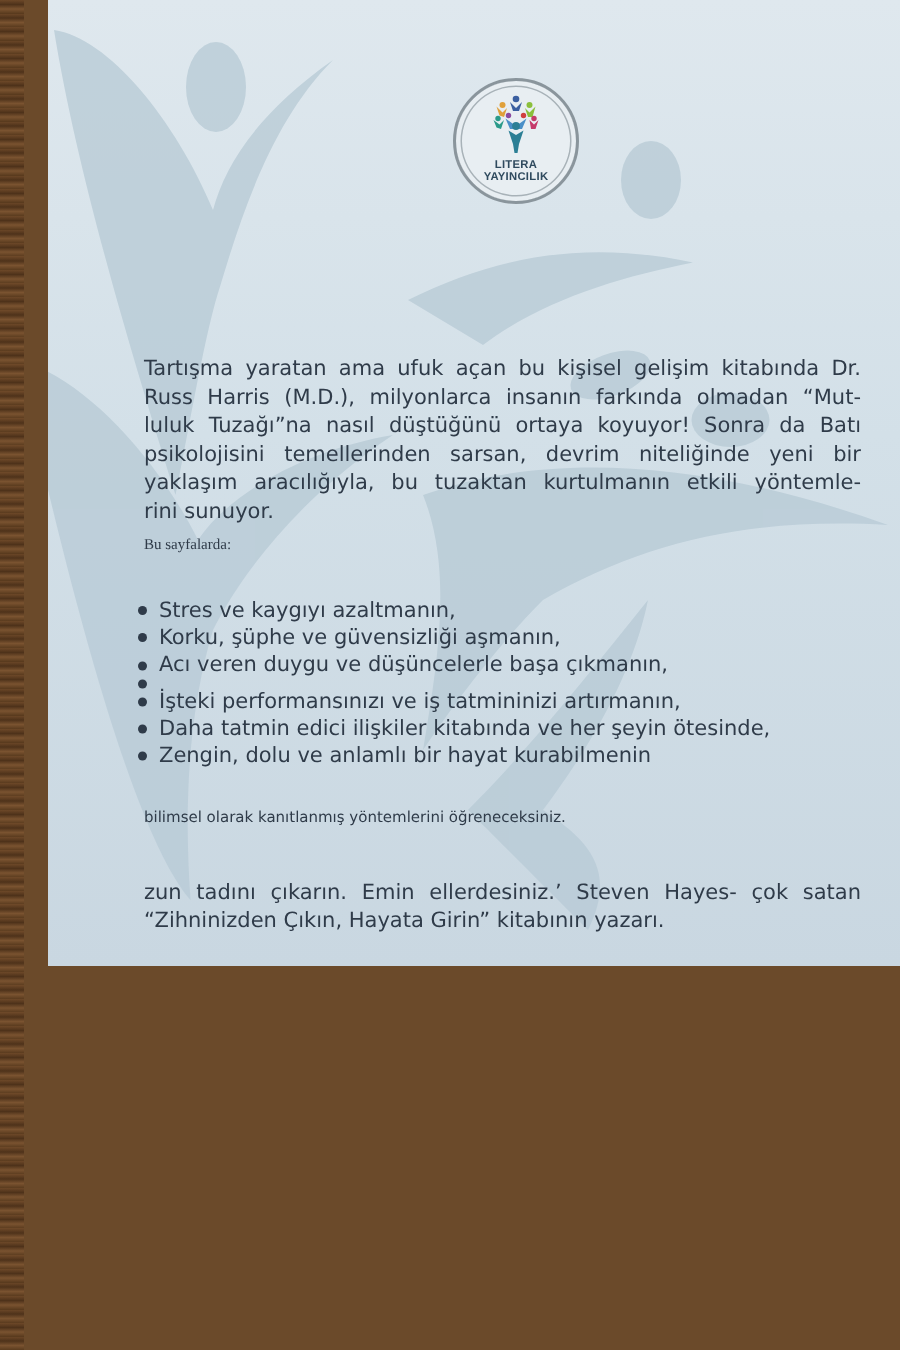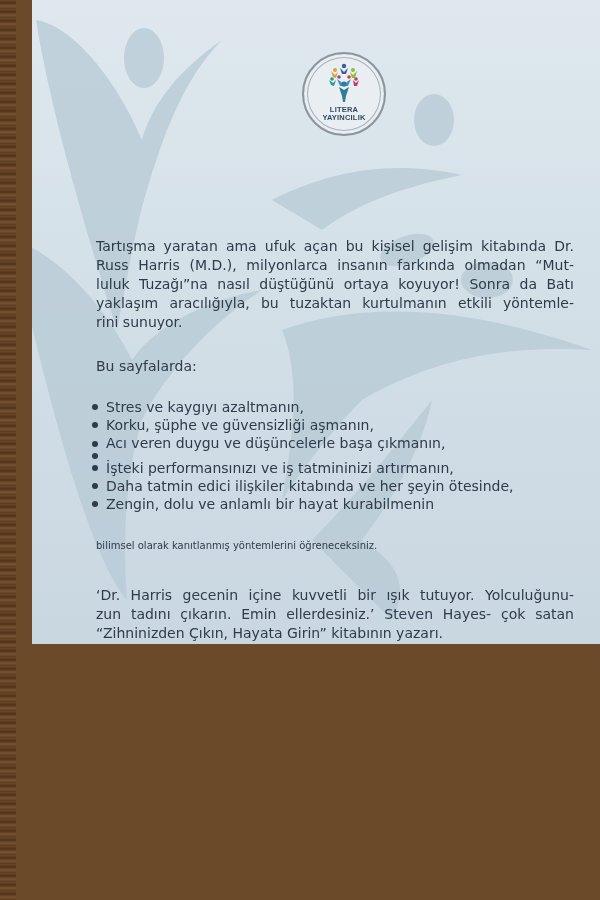--- a/index.html
+++ b/index.html
@@ -44,21 +44,21 @@
       text-align: center; font-size: 14.4px; line-height: 20px; color: #2c3a4a;
     }
     .body-text {
       position: absolute; left: 64px; width: 478px;
       font-size: 14px; line-height: 19px; color: #2f3b49;
       text-align: justify;
     }
     .p1 { top: 237px; }
     .p1 .line { display: block; text-align: justify; text-align-last: justify; }
     .p1 .line.last { text-align-last: left; }
-    .sub { position: absolute; left: 64px; top: 358px; font-size: 14px; color: #2f3b49; }
+    .sub { position: absolute; left: 64px; top: 358px; font-size: 10px; color: #2f3b49; font-family: Liberation Serif, serif; }
     .bullets {
       position: absolute; left: 60px; top: 398px; margin: 0; padding: 0; list-style: none;
       font-size: 14px; line-height: 18.2px; color: #2f3b49;
     }
     .bullets li { display: flex; align-items: center; }
     .bullet-dot {
       display: inline-block; width: 6px; height: 6px; border-radius: 50%;
       background: #2f3b49; margin-right: 8px;
     }
     .p2 { position: absolute; left: 64px; top: 540px; font-size: 10px; color: #2f3b49; }
@@ -128,20 +128,21 @@
     </svg>
     <div class="logo-text l1">LITERA</div>
     <div class="logo-text l2">YAYINCILIK</div>
   </div>
 
 
   <div class="body-text p1">
     <span class="line">Tartışma yaratan ama ufuk açan bu kişisel gelişim kitabında Dr.</span>
     <span class="line">Russ Harris (M.D.), milyonlarca insanın farkında olmadan “Mut-</span>
     <span class="line">luluk Tuzağı”na nasıl düştüğünü ortaya koyuyor! Sonra da Batı</span>
+    <span class="line">psikolojisini temellerinden sarsan, devrim niteliğinde yeni bir</span>
     <span class="line">yaklaşım aracılığıyla, bu tuzaktan kurtulmanın etkili yöntemle-</span>
     <span class="line last">rini sunuyor.</span>
   </div>
 
   <div class="sub">Bu sayfalarda:</div>
 
   <ul class="bullets">
     <li>
         <span class="bullet-dot"></span>
         <span>Stres ve kaygıyı azaltmanın,</span>
@@ -167,21 +168,20 @@
       </li>
     <li>
         <span class="bullet-dot"></span>
         <span>Zengin, dolu ve anlamlı bir hayat kurabilmenin</span>
       </li>
   </ul>
 
   <div class="p2">bilimsel olarak kanıtlanmış yöntemlerini öğreneceksiniz.</div>
 
   <div class="body-text p3">
-    <span class="line">‘Dr. Harris gecenin içine kuvvetli bir ışık tutuyor. Yolculuğunu-</span>
     <span class="line">zun tadını çıkarın. Emin ellerdesiniz.’ Steven Hayes- çok satan</span>
     <span class="line last">“Zihninizden Çıkın, Hayata Girin” kitabının yazarı.</span>
   </div>
 
   <div class="barcode-wrap">
     <div class="isbn">ISBN 978-605-9925-70-9</div>
     <svg class="bars" width="142" height="58" viewBox="0 0 142 58" xmlns="http://www.w3.org/2000/svg">
       <g fill="#1f2b38">
         <rect x="6" y="0" width="2" height="62"></rect>
         <rect x="10" y="0" width="2" height="62"></rect>

